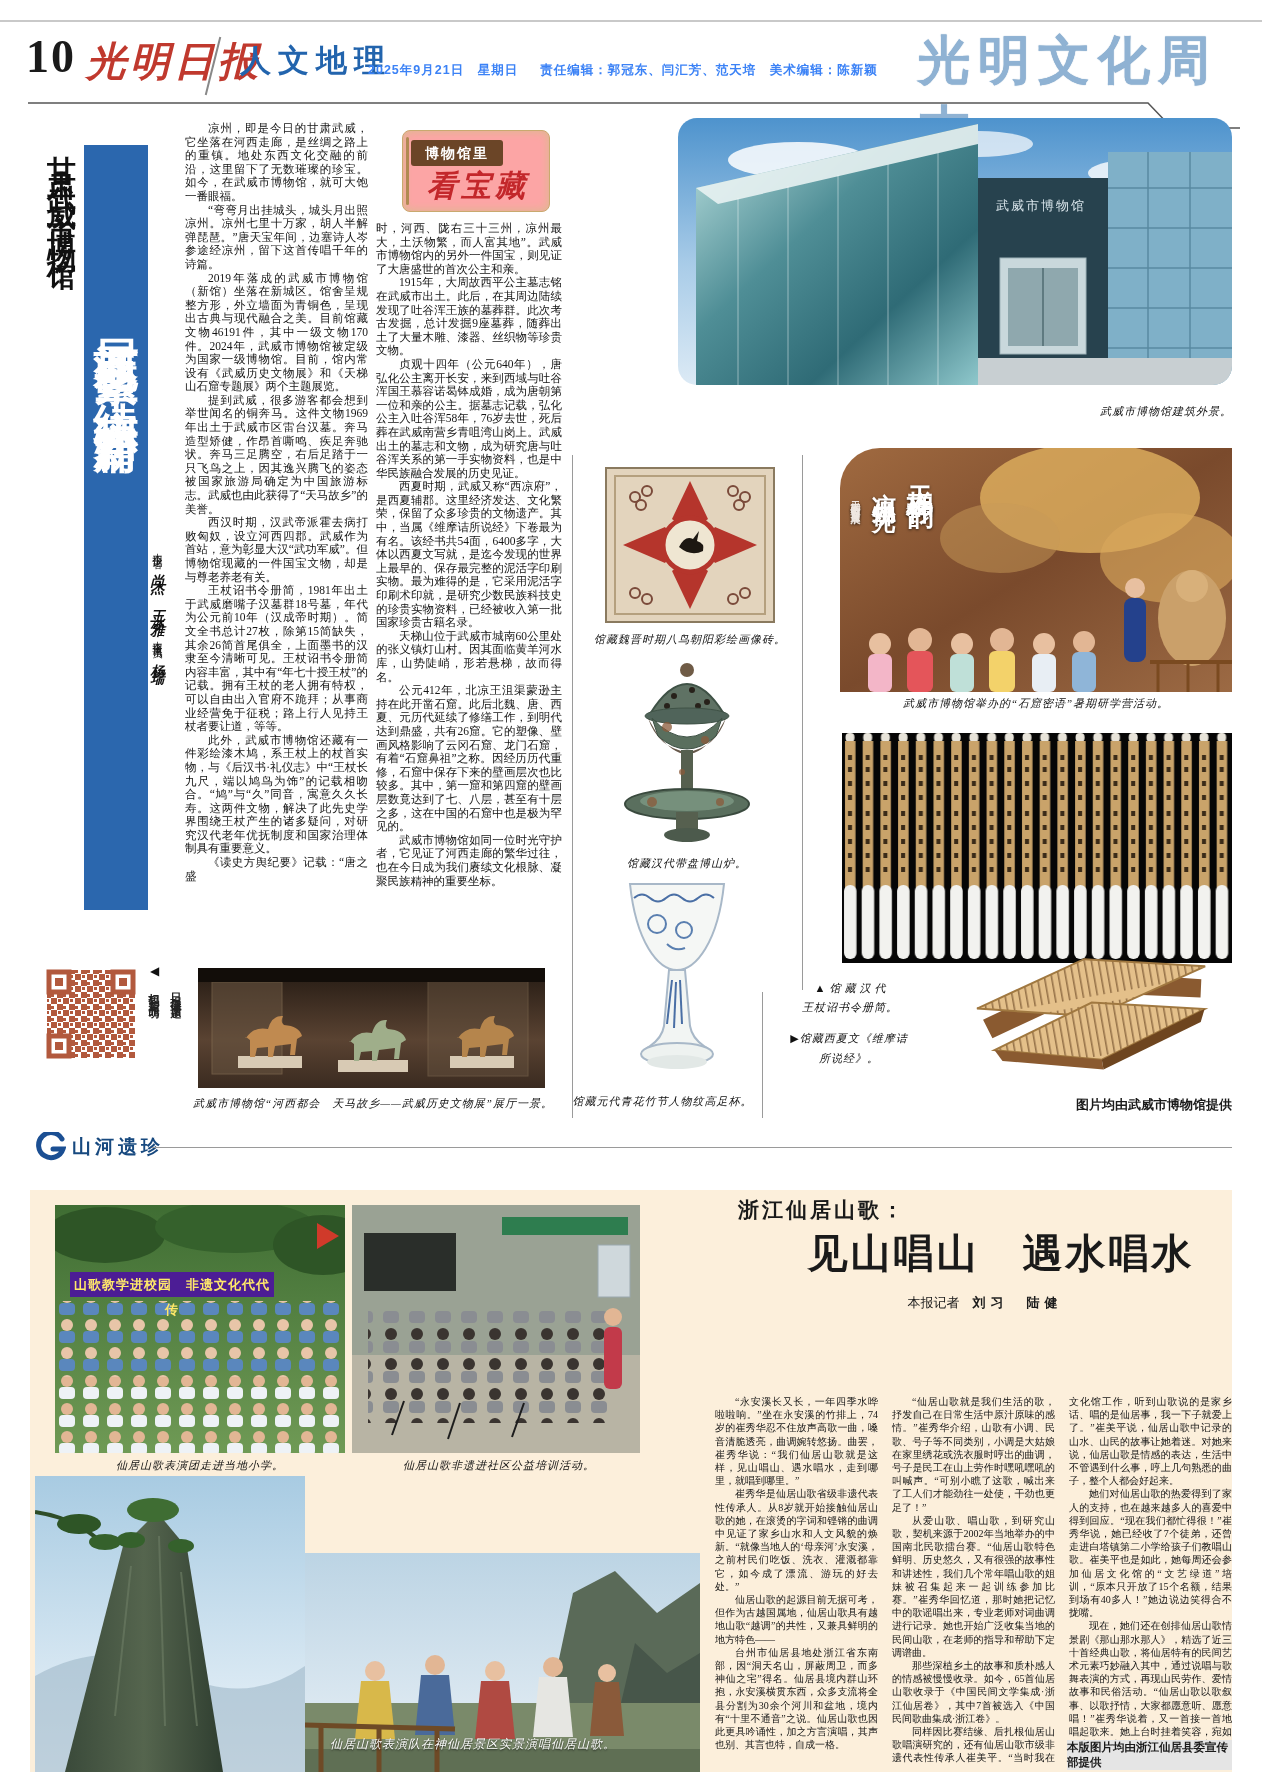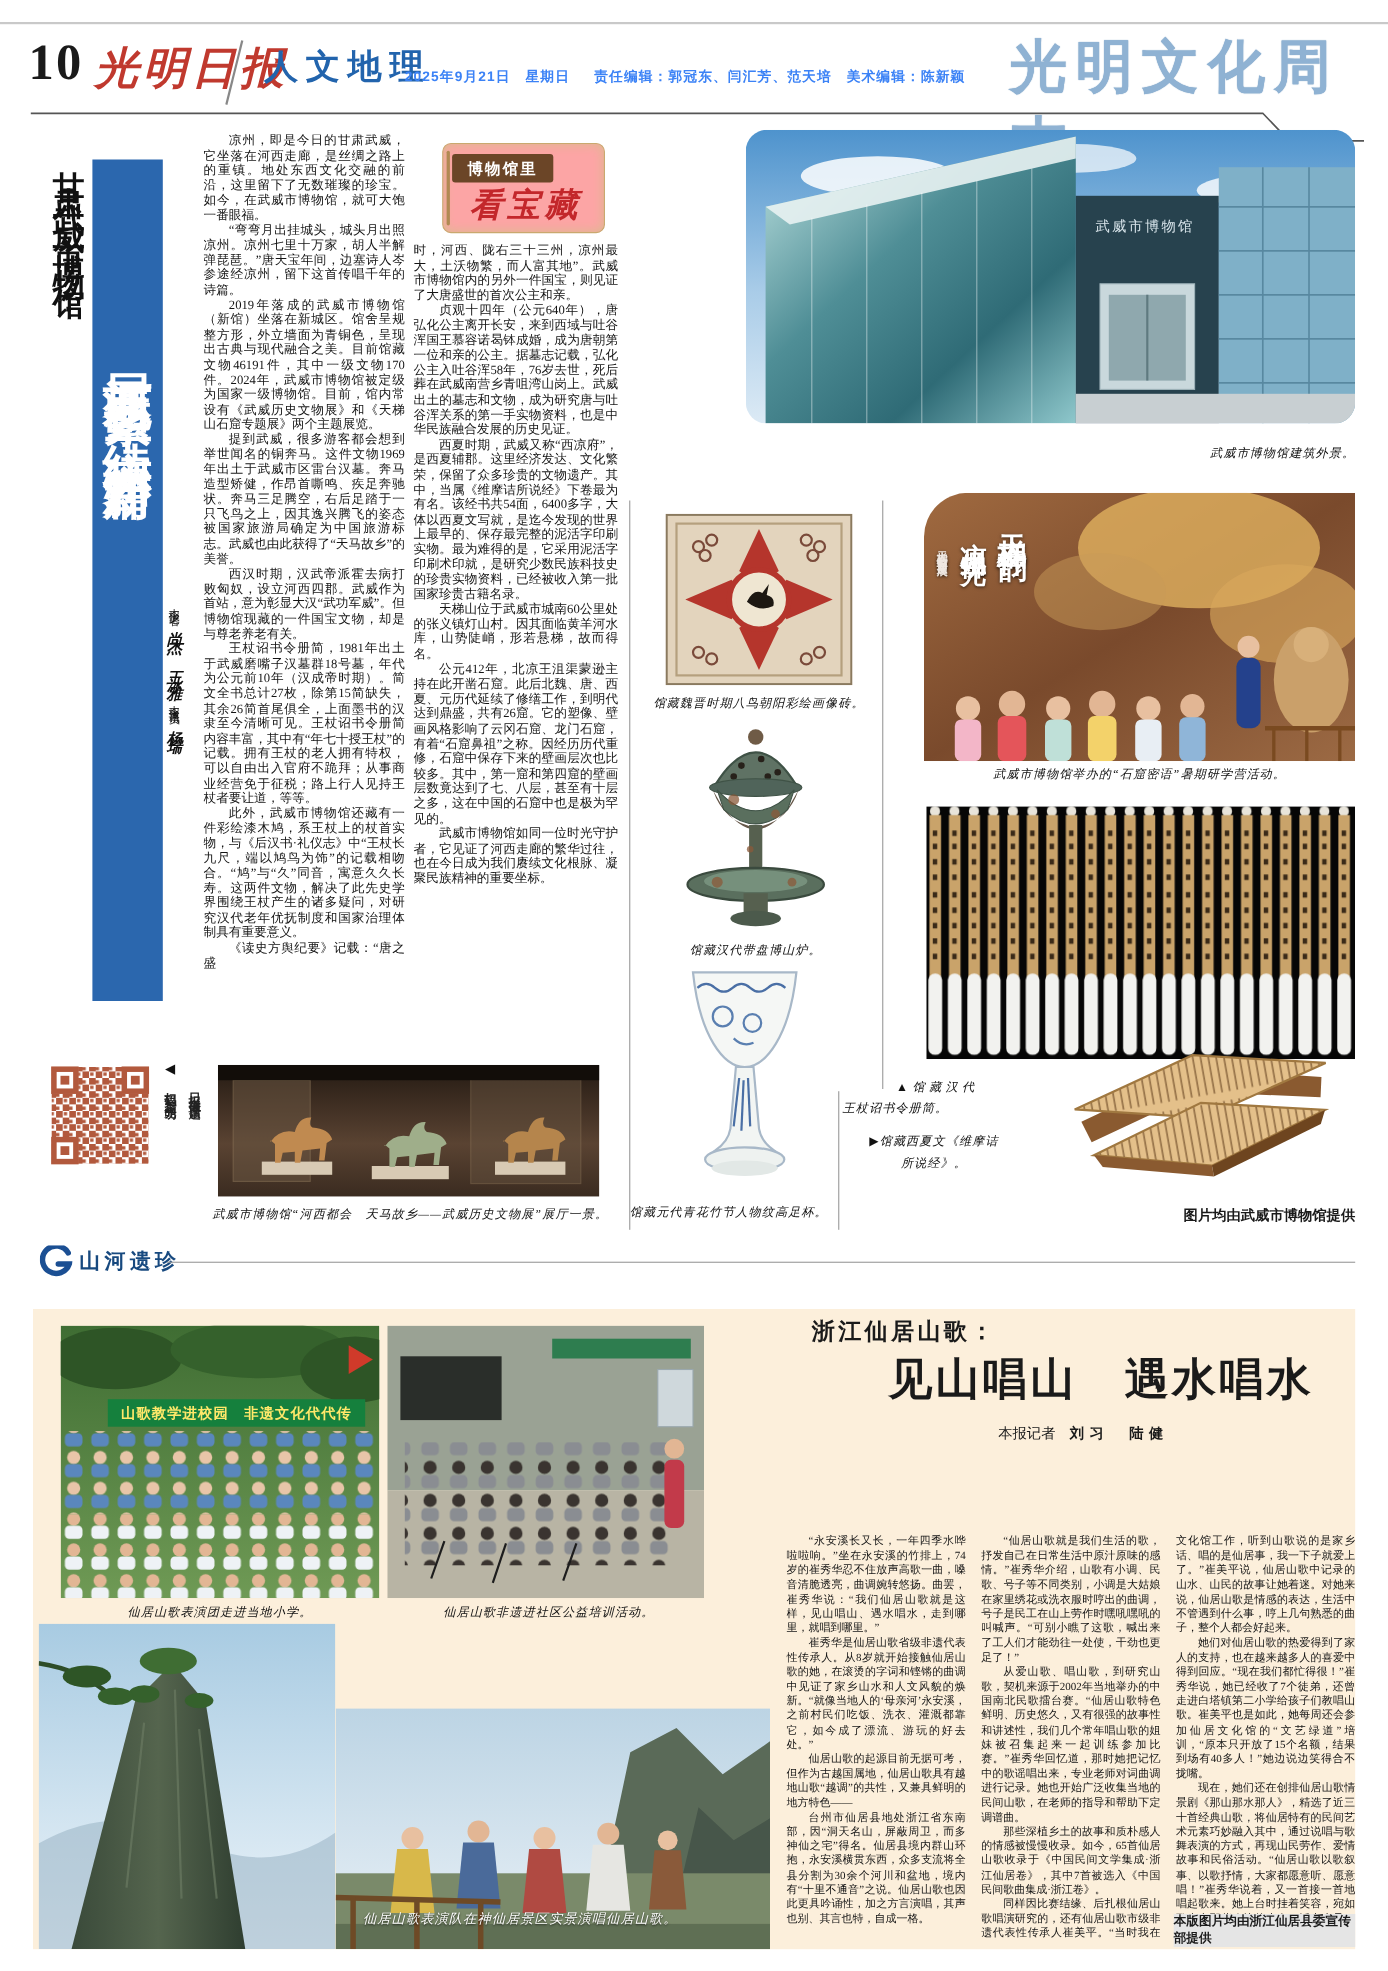--- a/index.html
+++ b/index.html
@@ -51,22 +51,22 @@
   .credit-top{left:1000px;top:1096px;width:232px;text-align:right;font-weight:bold;font-size:13px;}
   
   .qr-arrow{left:150px;top:964px;font-size:12px;color:#111;}
   .qr-labels{left:146px;top:984px;display:flex;gap:7px;}
   .qr-labels span{writing-mode:vertical-rl;font-size:11px;font-weight:bold;letter-spacing:3px;color:#222;}
   
   .divider-label{left:72px;top:1134px;font-weight:bold;font-size:19px;color:#17497f;letter-spacing:4px;}
   .divider-line{left:152px;top:1147px;width:1080px;height:1px;background:#9a9a9a;}
   
   .panel{left:30px;top:1190px;width:1202px;height:582px;background:#fcefdb;}
-  .group-banner{left:70px;top:1272px;width:234px;height:25px;background:#15803d;color:#ffe86a;
-                text-align:center;line-height:25px;font-weight:bold;font-size:13px;letter-spacing:1px;margin-left:28px;}
+  .group-banner{left:70px;top:1272px;width:204px;height:25px;background:#4c1d95;color:#ffe86a;
+                text-align:center;line-height:25px;font-weight:bold;font-size:13px;letter-spacing:1px;}
   .cap-scenic{left:330px;top:1736px;width:360px;color:#fff;font-style:italic;font-size:12px;
               text-shadow:0 1px 2px rgba(0,0,0,.8);letter-spacing:1px;}
   .b-kicker{left:738px;top:1196px;font-weight:bold;font-size:21px;letter-spacing:3px;}
   .b-headline{left:770px;top:1226px;width:462px;text-align:center;font-weight:bold;font-size:40px;letter-spacing:3px;}
   .b-byline{left:860px;top:1294px;width:250px;text-align:center;font-size:13px;}
   .b-byline .names{font-weight:bold;letter-spacing:5px;}
   .b-cols{left:715px;top:1395px;width:517px;height:373px;column-count:3;column-gap:14px;
           font-size:10px;line-height:13.2px;text-align:justify;overflow:hidden;color:#141414;}
   .b-cols p{margin:0;text-indent:2em;}
   .b-credit{left:1067px;top:1740px;width:165px;font-weight:bold;font-size:11.5px;line-height:15px;
@@ -117,20 +117,21 @@
   </div>
 
   <div class="abs badge">
     <div class="badge-bar"></div>
     <div class="badge-l1 sans">博物馆里</div>
     <div class="badge-l2">看宝藏</div>
   </div>
 
   <div class="abs bodycol col2">
     <p class="cont">时，河西、陇右三十三州，凉州最大，土沃物繁，而人富其地”。武威市博物馆内的另外一件国宝，则见证了大唐盛世的首次公主和亲。</p>
+    <p>1915年，大周故西平公主墓志铭在武威市出土。此后，在其周边陆续发现了吐谷浑王族的墓葬群。此次考古发掘，总计发掘9座墓葬，随葬出土了大量木雕、漆器、丝织物等珍贵文物。</p>
     <p>贞观十四年（公元640年），唐弘化公主离开长安，来到西域与吐谷浑国王慕容诺曷钵成婚，成为唐朝第一位和亲的公主。据墓志记载，弘化公主入吐谷浑58年，76岁去世，死后葬在武威南营乡青咀湾山岗上。武威出土的墓志和文物，成为研究唐与吐谷浑关系的第一手实物资料，也是中华民族融合发展的历史见证。</p>
     <p>西夏时期，武威又称“西凉府”，是西夏辅郡。这里经济发达、文化繁荣，保留了众多珍贵的文物遗产。其中，当属《维摩诘所说经》下卷最为有名。该经书共54面，6400多字，大体以西夏文写就，是迄今发现的世界上最早的、保存最完整的泥活字印刷实物。最为难得的是，它采用泥活字印刷术印就，是研究少数民族科技史的珍贵实物资料，已经被收入第一批国家珍贵古籍名录。</p>
     <p>天梯山位于武威市城南60公里处的张义镇灯山村。因其面临黄羊河水库，山势陡峭，形若悬梯，故而得名。</p>
     <p>公元412年，北凉王沮渠蒙逊主持在此开凿石窟。此后北魏、唐、西夏、元历代延续了修缮工作，到明代达到鼎盛，共有26窟。它的塑像、壁画风格影响了云冈石窟、龙门石窟，有着“石窟鼻祖”之称。因经历历代重修，石窟中保存下来的壁画层次也比较多。其中，第一窟和第四窟的壁画层数竟达到了七、八层，甚至有十层之多，这在中国的石窟中也是极为罕见的。</p>
     <p>武威市博物馆如同一位时光守护者，它见证了河西走廊的繁华过往，也在今日成为我们赓续文化根脉、凝聚民族精神的重要坐标。</p>
   </div>
 
   <div class="vrule" style="left:572px;top:455px;height:663px;"></div>
   <div class="vrule" style="left:802px;top:455px;height:535px;"></div>
   <div class="vrule" style="left:762px;top:992px;height:126px;"></div>
@@ -322,21 +323,21 @@
               <rect x="6" y="120" width="4" height="5"></rect>
               <rect x="6" y="134" width="4" height="5"></rect>
           </g>
           <rect x="2" y="152" width="12.5" height="74" rx="6" fill="#f2f2ef"></rect>
         </pattern>
       </defs>
       <rect width="390" height="230" fill="url(#slip)"></rect>
     </svg>
   </div>
   <div class="cap" style="left:782px;top:981px;width:140px;letter-spacing:4px;">▲馆藏汉代</div>
-  <div class="cap" style="left:734px;top:1000px;width:160px;">王杖诏书令册简。</div>
+  <div class="cap" style="left:770px;top:1000px;width:160px;">王杖诏书令册简。</div>
 
   <div class="fig" style="left:945px;top:942px;">
     <svg width="287" height="150" viewBox="0 0 287 150">
       <defs>
         <pattern id="plines" width="7" height="60" patternUnits="userSpaceOnUse">
           <rect width="7" height="60" fill="#e4c08a"></rect>
             <rect x="2" y="4" width="1.6" height="52" fill="#6b4a26" opacity=".65"></rect>
         </pattern>
       </defs>
       <g transform="rotate(-10 140 80)">

